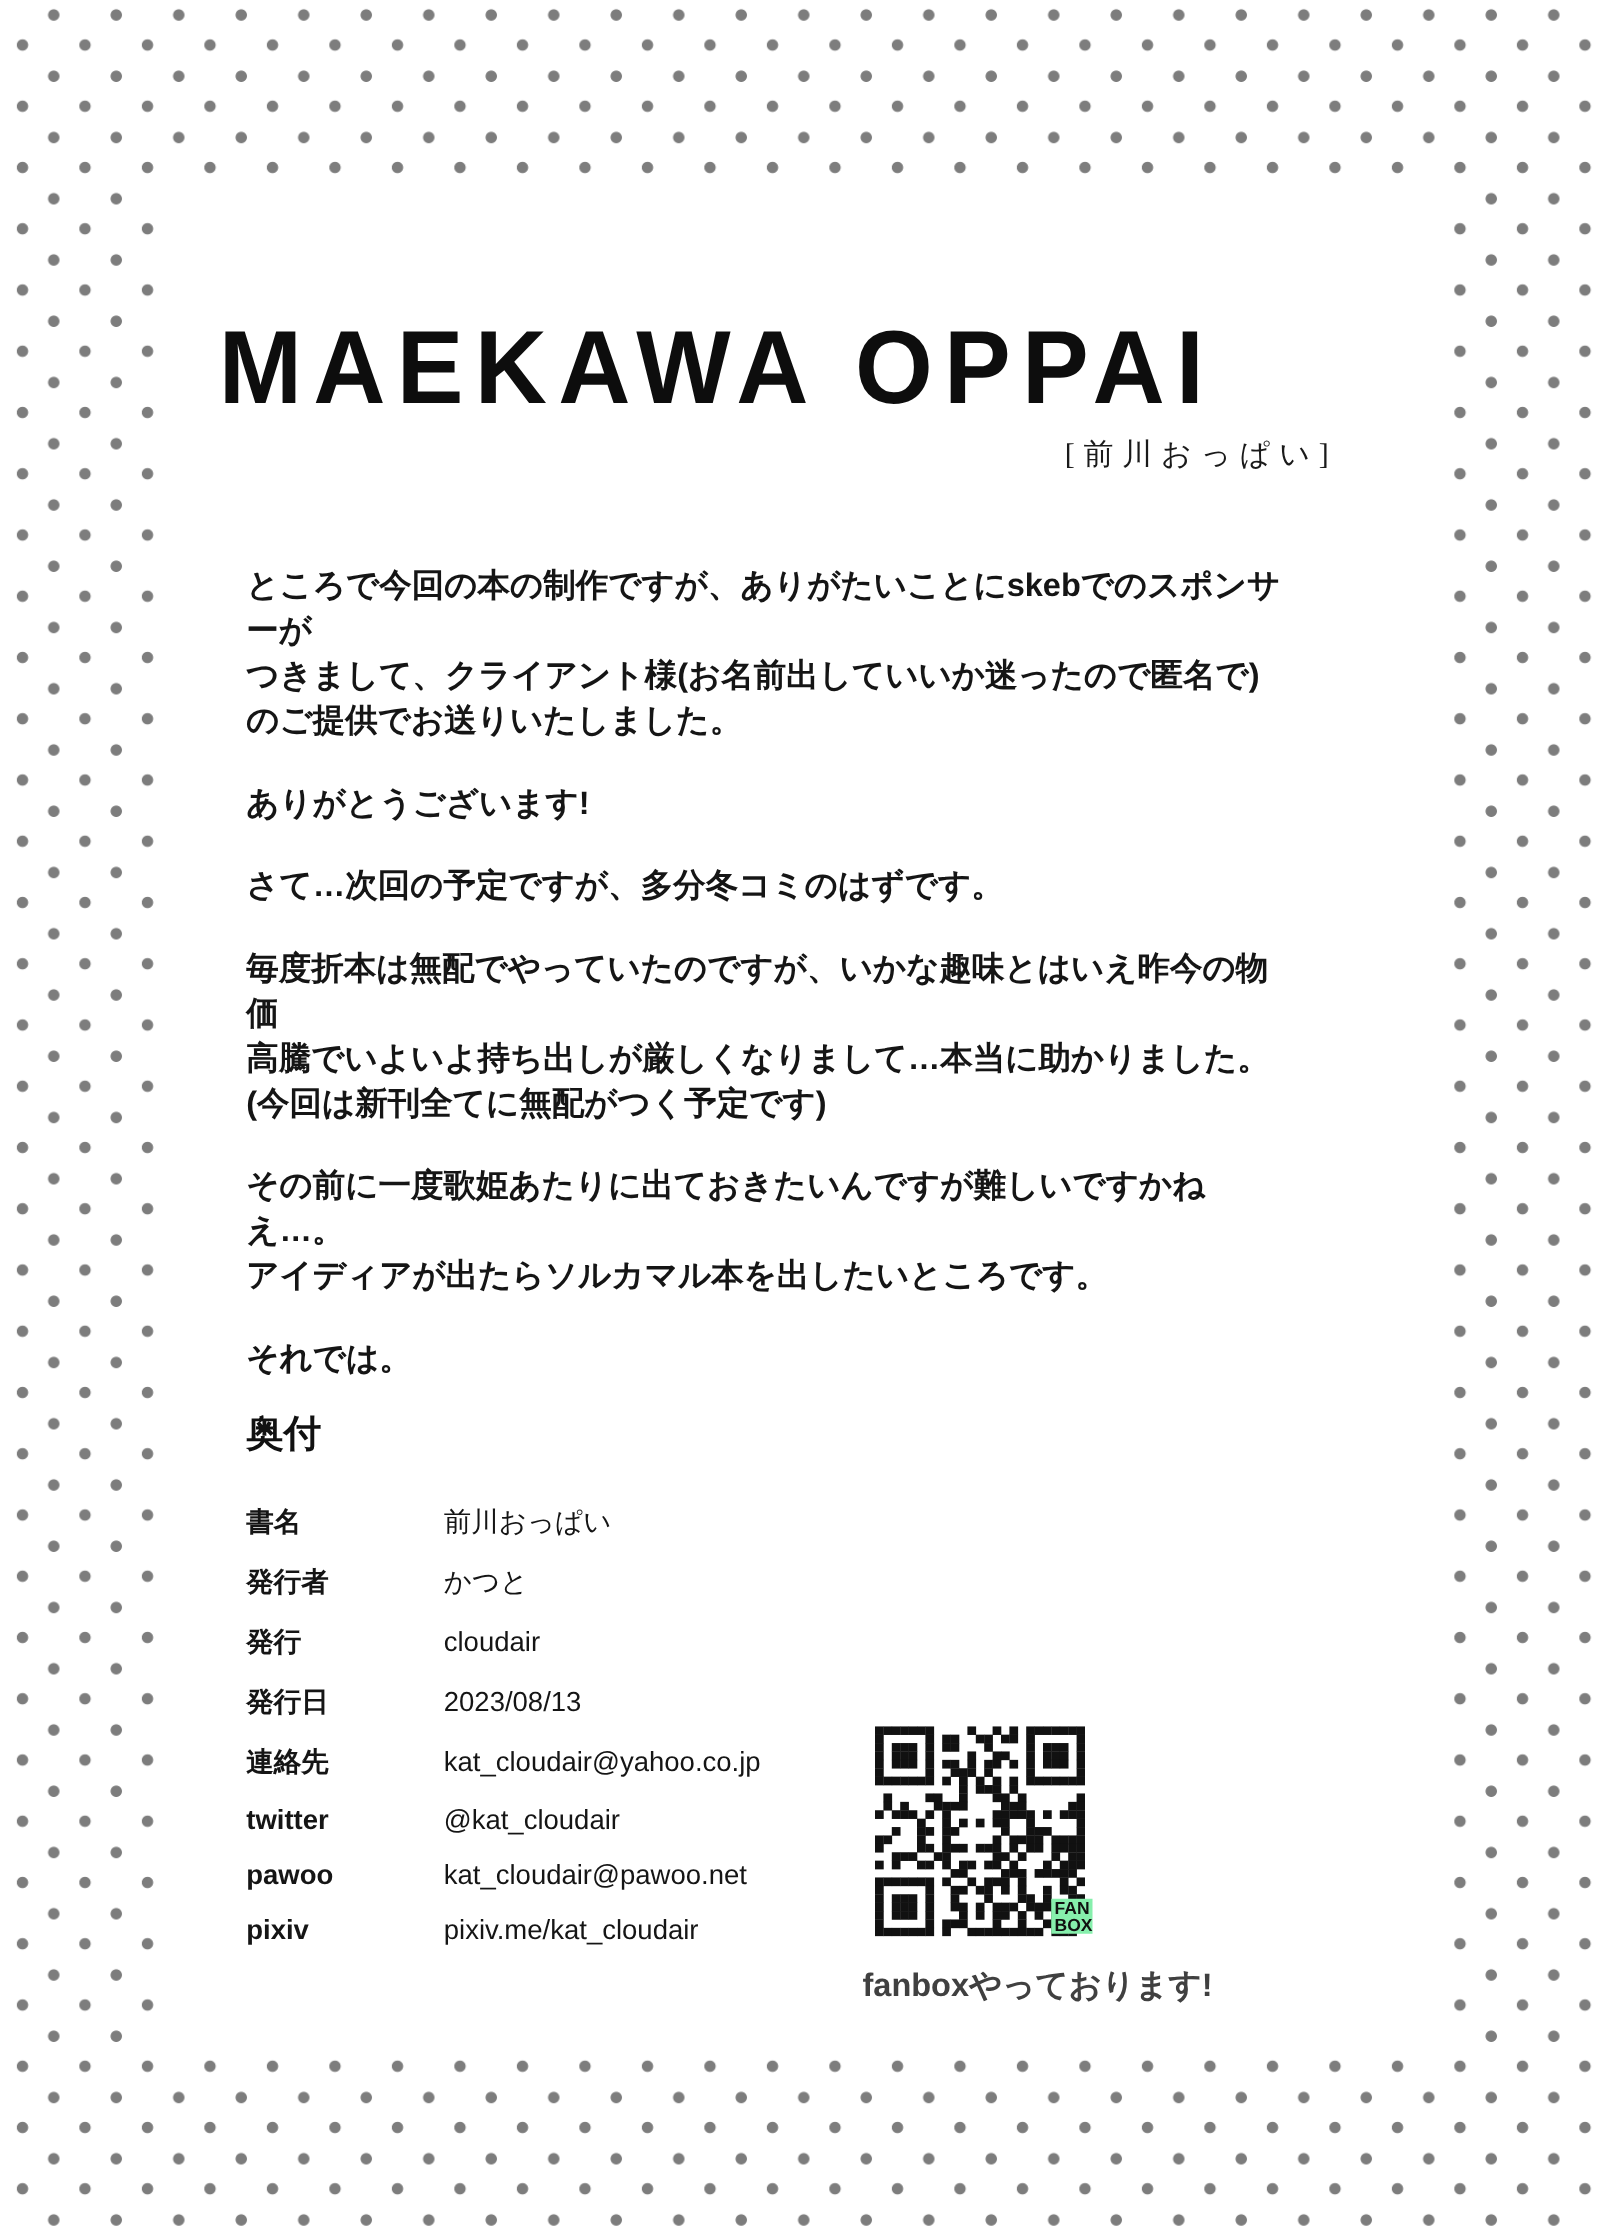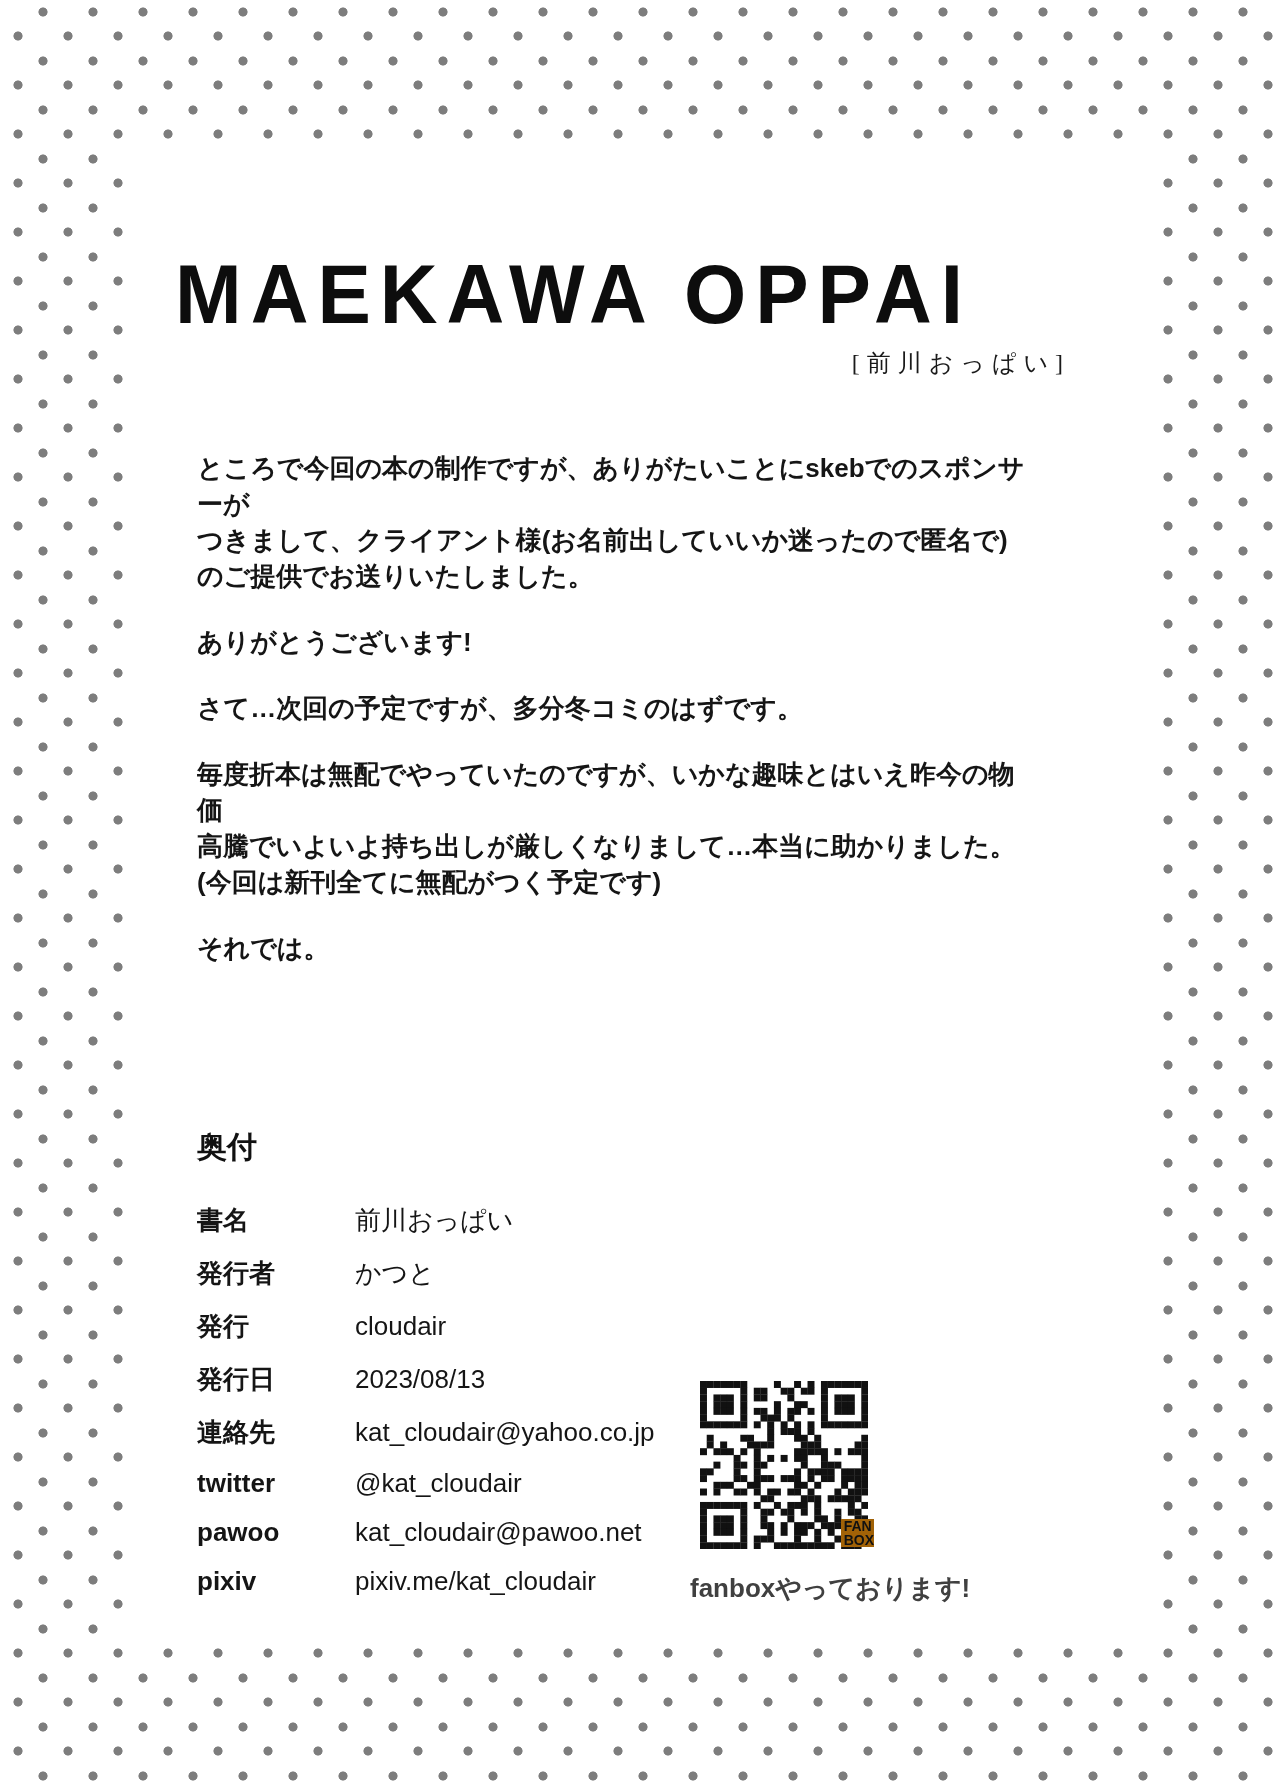--- a/index.html
+++ b/index.html
@@ -42,36 +42,36 @@
     position:absolute;left:69px;top:305px;width:830px;
     font-size:26px;line-height:36px;font-weight:700;color:#151515;
   }
   .para{white-space:pre-line;margin:0 0 30px 0;}
   .colophon-heading{
     position:absolute;left:69px;top:982px;
     font-size:30px;font-weight:800;color:#111;
   }
   .colophon-table{
     position:absolute;left:69px;top:1058px;width:560px;
-    font-size:26px;color:#151515;
+    font-size:22px;color:#151515;
   }
   .colo-row{display:flex;margin-bottom:18px;align-items:baseline;}
   .colo-row.gap-above{margin-top:7px;}
   .colo-label{width:158px;flex:0 0 158px;font-weight:700;}
   .colo-value{font-weight:500;white-space:nowrap;}
   .qr-block{
     position:absolute;left:562px;top:1236px;width:300px;
   }
   .qr-box{
     position:relative;width:168px;height:168px;margin-left:10px;
   }
   .qr-box svg{display:block;}
   .qr-logo{
     position:absolute;right:-6px;bottom:2px;
-    background:#a16207;
+    background:#86efac;
     padding:1px 0 0 3px;
     font-size:14px;line-height:0.95;font-weight:800;color:#111;
     letter-spacing:0px;
   }
   .qr-caption{
     margin-top:22px;
     font-size:26px;font-weight:700;color:#404040;white-space:nowrap;
   }
 </style>
 </head>
@@ -88,20 +88,22 @@
 
   <div class="body-text" id="afterword-container">
       <div class="para">ところで今回の本の制作ですが、ありがたいことにskebでのスポンサーが
 つきまして、クライアント様(お名前出していいか迷ったので匿名で)
 のご提供でお送りいたしました。</div>
       <div class="para">ありがとうございます!</div>
       <div class="para">さて…次回の予定ですが、多分冬コミのはずです。</div>
       <div class="para">毎度折本は無配でやっていたのですが、いかな趣味とはいえ昨今の物価
 高騰でいよいよ持ち出しが厳しくなりまして…本当に助かりました。
 (今回は新刊全てに無配がつく予定です)</div>
+      <div class="para">その前に一度歌姫あたりに出ておきたいんですが難しいですかねえ…。
+アイディアが出たらソルカマル本を出したいところです。</div>
       <div class="para">それでは。</div>
     </div>
 
   <div class="colophon-heading">奥付</div>
 
   <div class="colophon-table" id="colophon-container">
       <div class="colo-row">
         <span class="colo-label">書名</span>
         <span class="colo-value">前川おっぱい</span>
       </div>

